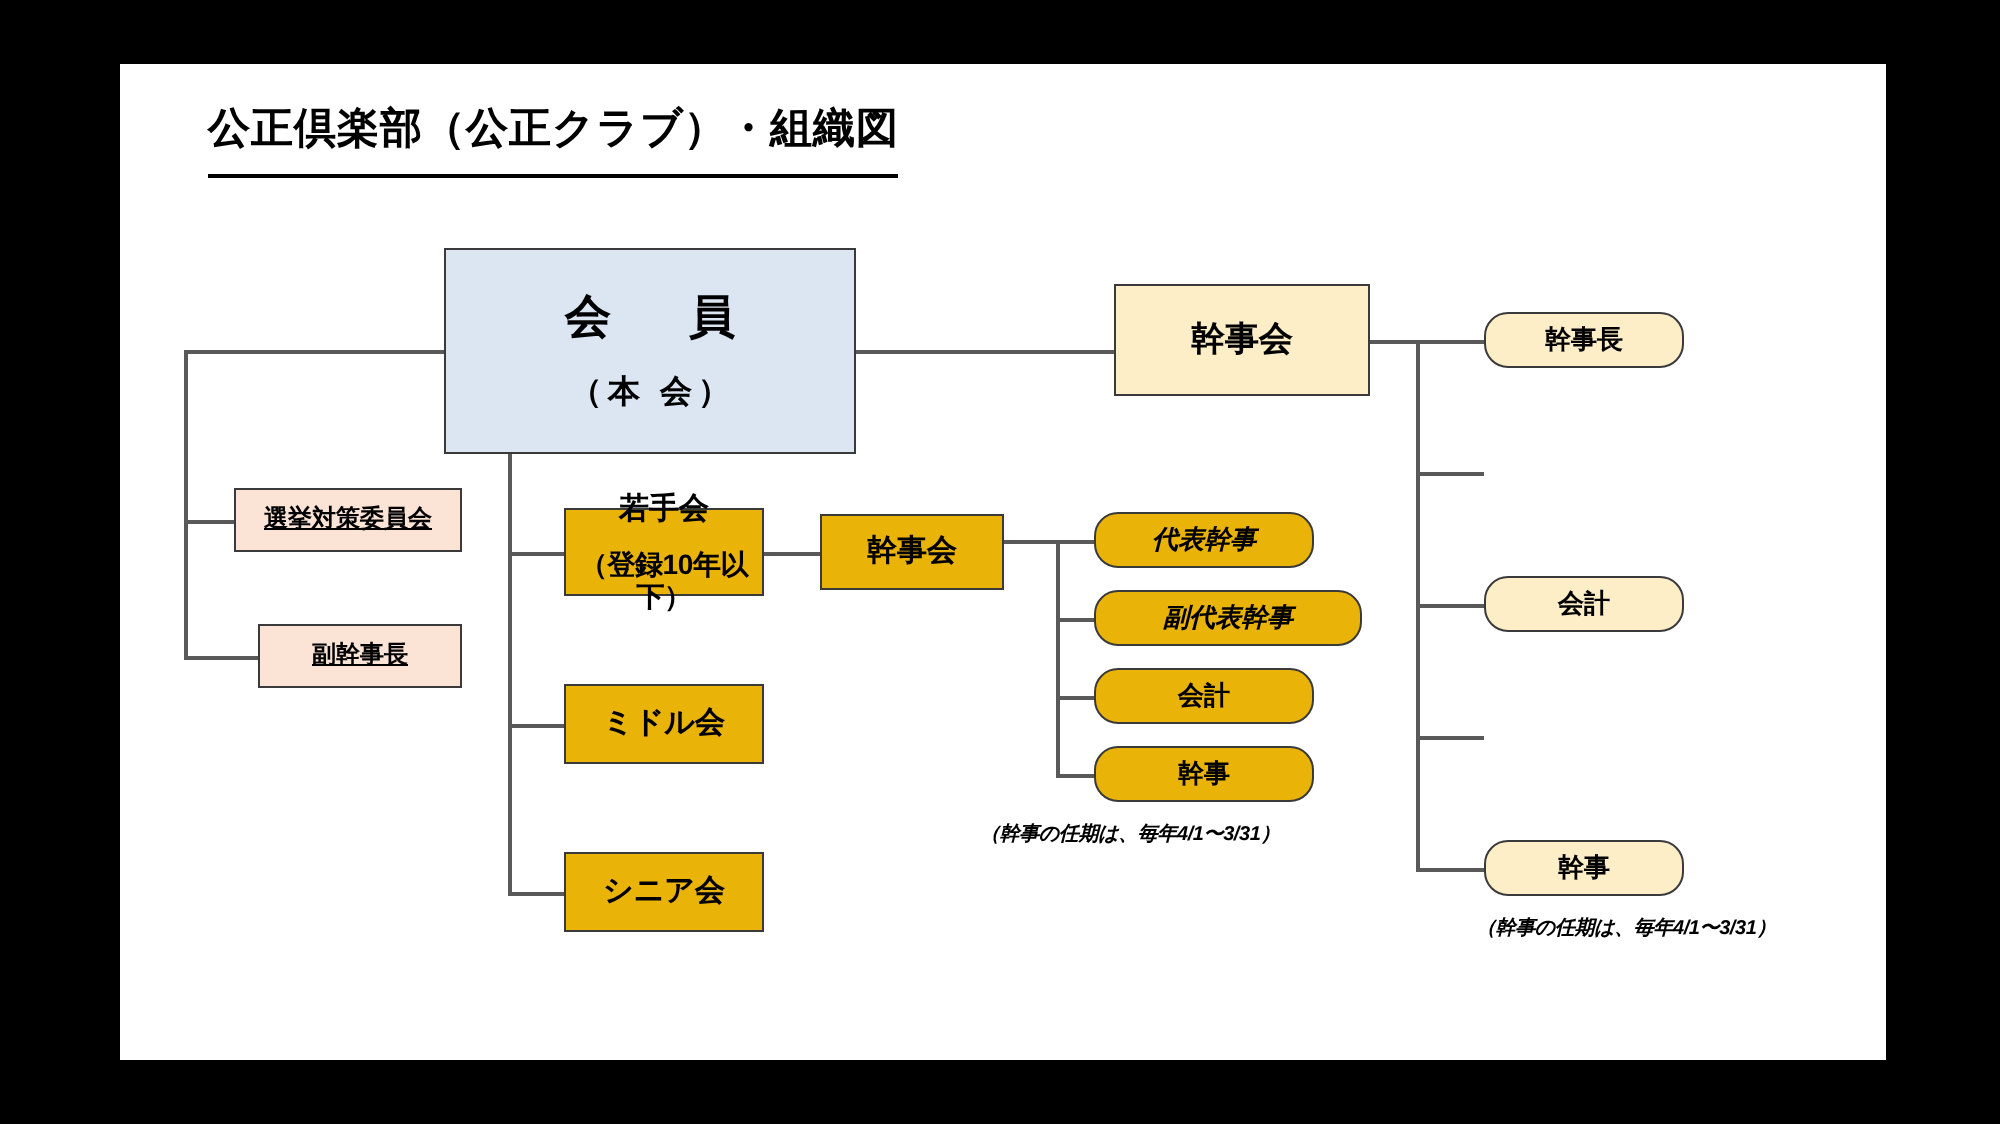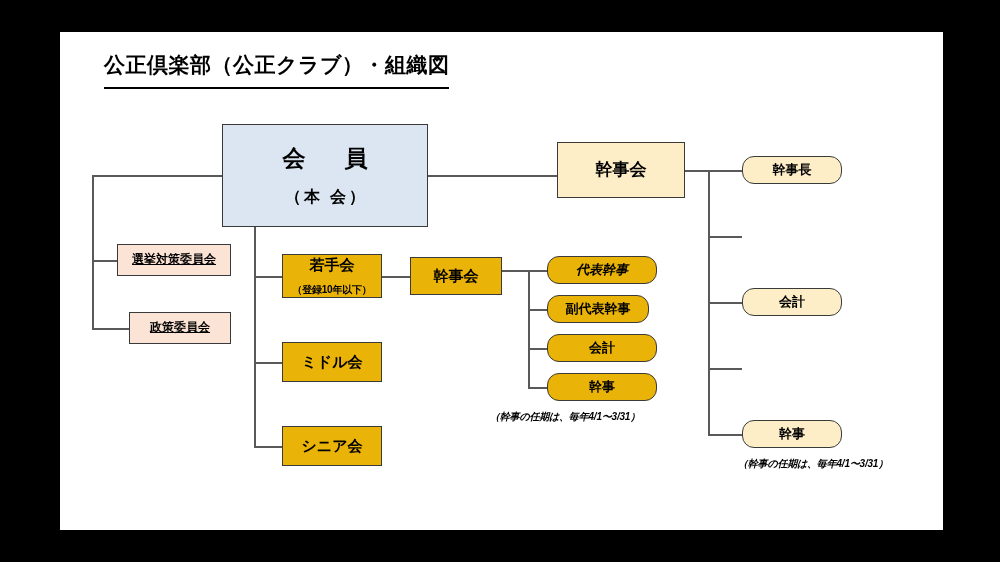--- a/index.html
+++ b/index.html
@@ -49,24 +49,23 @@
     align-items: center;
     justify-content: center;
     text-align: center;
     color: #000000;
     font-weight: bold;
     line-height: 1.15;
     z-index: 3;
   }
   .node .sub {
     font-weight: bold;
-    font-size: 10px;
+    font-size: 14px;
     margin-top: 11px;
     letter-spacing: -0.2px;
-    text-align: right;
   }
 
   .fill-blue   { background: #dce6f2; gap: 12px; }
   .fill-peach  { background: #fbe3d5; text-decoration: underline; }
   .fill-gray   { background: #eab308; }
   .fill-cream  { background: #fdeec8; }
 
   .rounded { border-radius: 12px; }
 
   
@@ -98,21 +97,21 @@
   #n-election  { left: 57px;  top: 212px; width: 114px; height: 32px; font-size: 12px; }
   #n-policy    { left: 69px;  top: 280px; width: 102px; height: 32px; font-size: 12px; }
 
   #n-young     { left: 222px; top: 222px; width: 100px; height: 44px; font-size: 15px; }
   #n-middle    { left: 222px; top: 310px; width: 100px; height: 40px; font-size: 15px; }
   #n-senior    { left: 222px; top: 394px; width: 100px; height: 40px; font-size: 15px; }
 
   #n-kanji-mid { left: 350px; top: 225px; width: 92px;  height: 38px; font-size: 15px; }
 
   #n-rep       { left: 487px; top: 224px; width: 110px; height: 28px; font-size: 13px; font-style: italic; }
-  #n-vicerep   { left: 487px; top: 263px; width: 102px; height: 28px; font-size: 13px; }
+  #n-vicerep   { left: 487px; top: 263px; width: 134px; height: 28px; font-size: 13px; font-style: italic; }
   #n-acct-mid  { left: 487px; top: 302px; width: 110px; height: 28px; font-size: 13px; }
   #n-kanji-sub { left: 487px; top: 341px; width: 110px; height: 28px; font-size: 13px; }
 
   #note-mid    { left: 430px; top: 378px; }
 
   #n-kanjikai  { left: 497px; top: 110px; width: 128px; height: 56px; font-size: 17px; }
 
   #n-chief     { left: 682px; top: 124px; width: 100px; height: 28px; font-size: 13px; }
   #n-vicechief { left: 682px; top: 190px; width: 100px; height: 28px; font-size: 13px; }
   #n-acct      { left: 682px; top: 256px; width: 100px; height: 28px; font-size: 13px; }
@@ -159,21 +158,21 @@
 
   <div class="node fill-blue" id="n-member">
     <span class="main">会　員</span>
     <span class="paren">（本 会）</span>
   </div>
 
   <div class="node fill-peach" id="n-election">
     <span>選挙対策委員会</span>
   </div>
   <div class="node fill-peach" id="n-policy">
-    <span>政策委員会</span>
+    <span>副幹事長</span>
   </div>
 
   <div class="node fill-gray" id="n-young">
     <span>若手会</span>
     <span class="sub">（登録10年以下）</span>
   </div>
   <div class="node fill-gray" id="n-middle">
     <span>ミドル会</span>
   </div>
   <div class="node fill-gray" id="n-senior">

